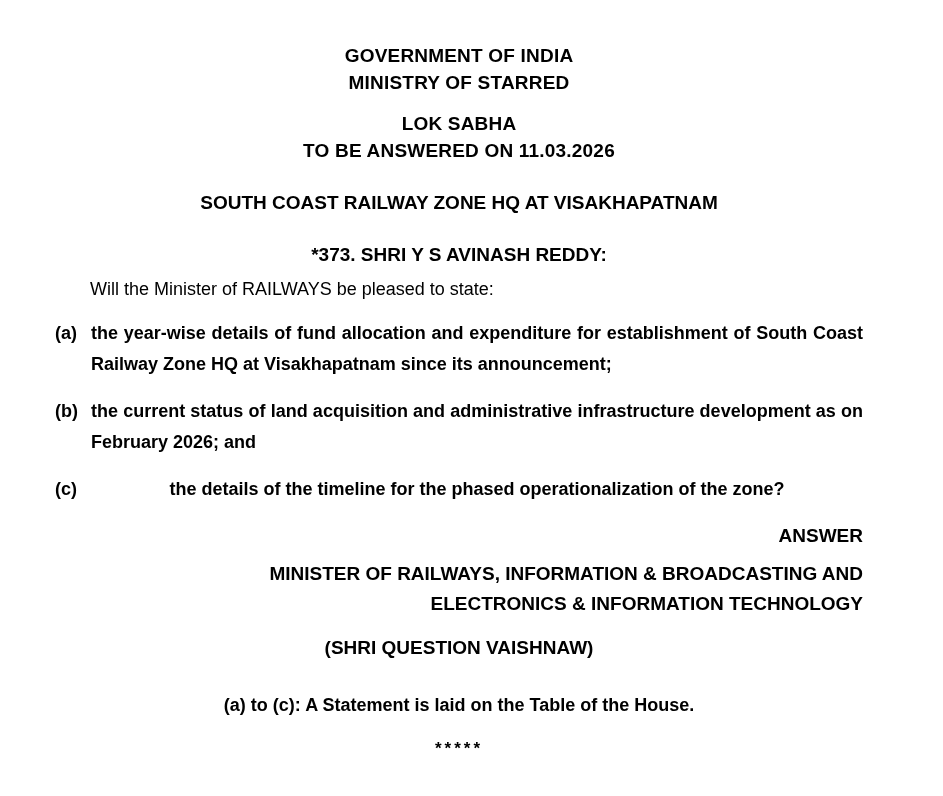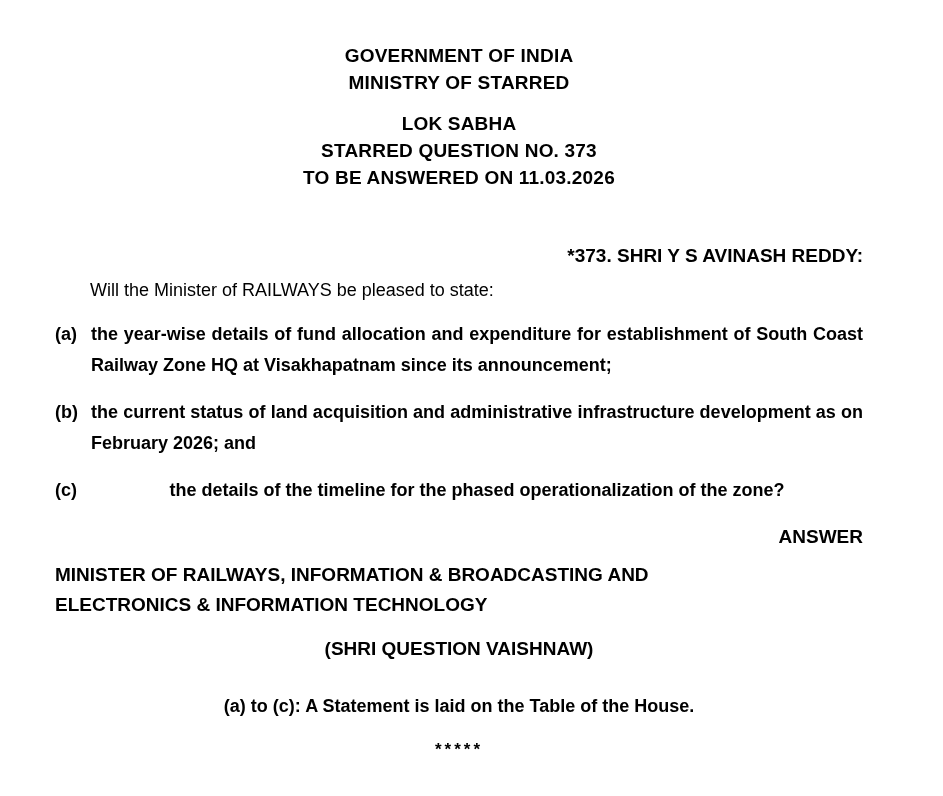--- a/index.html
+++ b/index.html
@@ -36,21 +36,21 @@
   }
   .subject {
     font-size: 19px;
     font-weight: bold;
     text-align: center;
     line-height: 26px;
   }
   .asker {
     font-size: 19px;
     font-weight: bold;
-    text-align: right;
+    text-align: center;
     line-height: 26px;
   }
   .lead-in {
     font-size: 18px;
     font-weight: normal;
     line-height: 26px;
     padding-left: 35px;
   }
   .qitem {
     display: flex;
@@ -73,21 +73,21 @@
   }
   .answer-head {
     font-size: 19px;
     font-weight: bold;
     text-align: right;
     line-height: 30px;
   }
   .minister {
     font-size: 19px;
     font-weight: bold;
-    text-align: left;
+    text-align: right;
     line-height: 30px;
   }
   .minister-name {
     font-size: 19px;
     font-weight: bold;
     text-align: center;
     line-height: 30px;
   }
   .statement {
     font-size: 18px;
@@ -107,25 +107,25 @@
 <body>
 
 <div class="page">
 
   <div class="hdr-line">GOVERNMENT OF INDIA</div>
   <div class="hdr-line">MINISTRY OF STARRED</div>
 
   <div class="block-gap-sm"></div>
 
   <div class="hdr-line">LOK SABHA</div>
-  <div class="hdr-line">STARRED QUESTION NO. 373</div>
   <div class="hdr-line">TO BE ANSWERED ON 11.03.2026</div>
 
   <div class="block-gap-md"></div>
 
+  <div class="subject">SOUTH COAST RAILWAY ZONE HQ AT VISAKHAPATNAM</div>
 
   <div class="block-gap-md"></div>
 
   <div class="asker">*373. SHRI Y S AVINASH REDDY:</div>
 
   <div style="height:8px"></div>
 
   <div class="lead-in">Will the Minister of RAILWAYS be pleased to state:</div>
 
   <div class="qitem">

